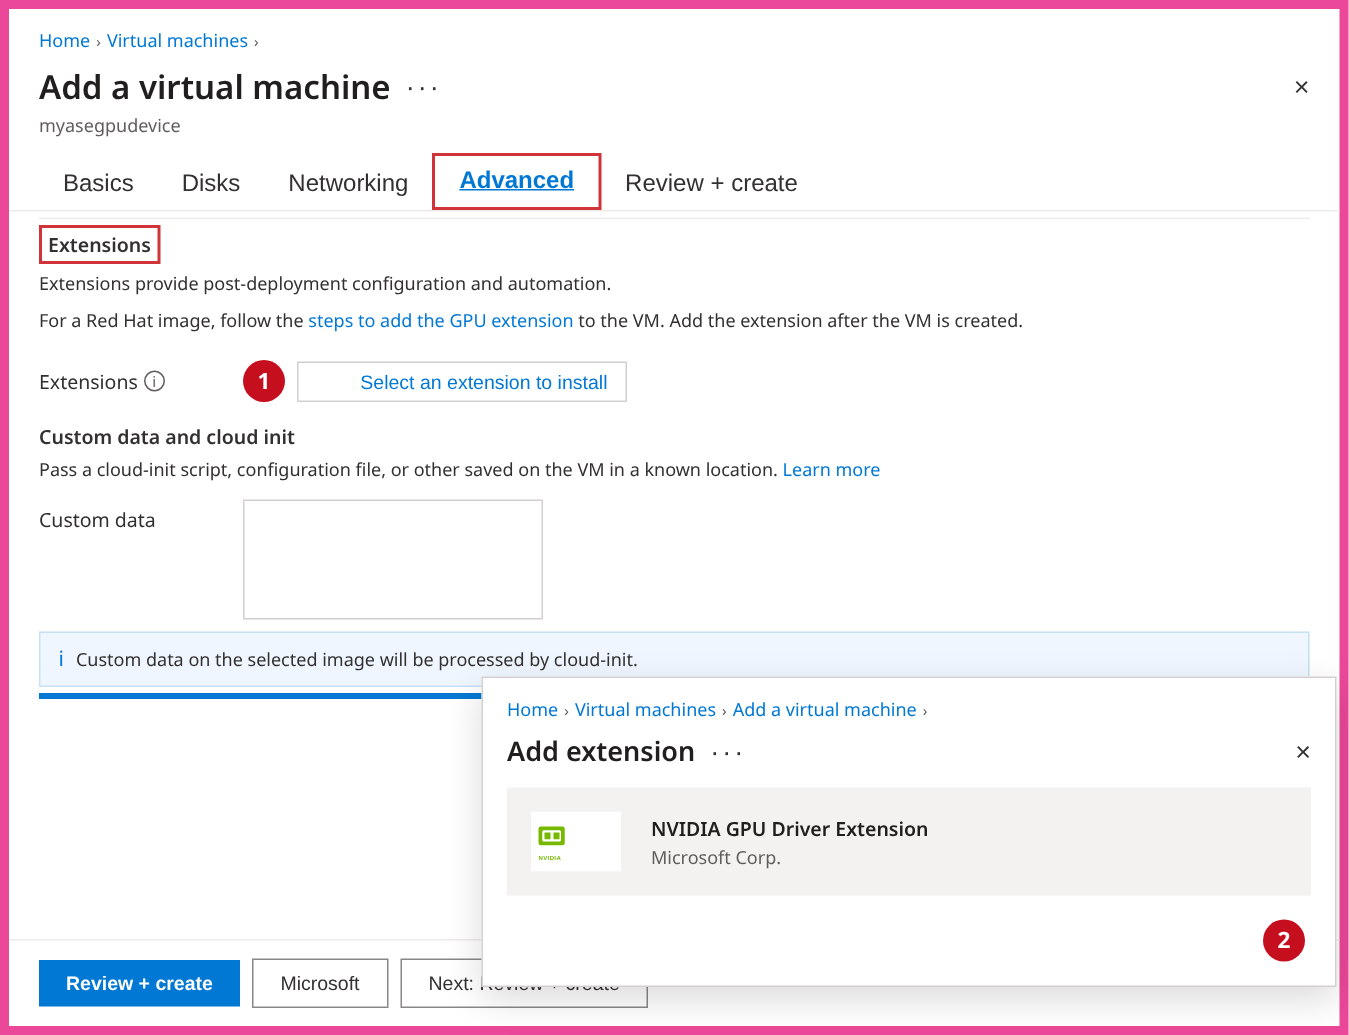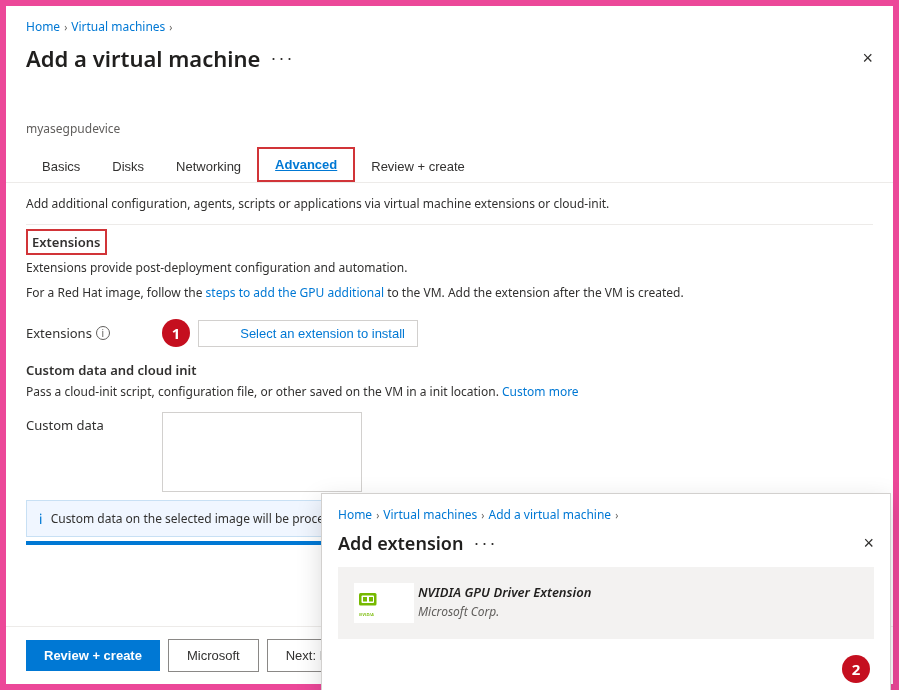--- a/index.html
+++ b/index.html
@@ -56,32 +56,31 @@
       border: none;
       cursor: pointer;
       font-size: 18px;
       color: #323130;
       line-height: 1;
     }
     .subtitle {
       padding: 0 20px 10px;
       font-size: 12px;
       color: #605e5c;
-      margin-top: 45px;
     }
     .tabs {
       display: flex;
       align-items: flex-end;
       padding: 0 20px;
       border-bottom: 1px solid #edebe9;
       gap: 0;
     }
     .tab {
       padding: 8px 16px;
-      font-size: 13px;
+      font-size: 16px;
       color: #323130;
       cursor: pointer;
       border: none;
       background: none;
       position: relative;
       white-space: nowrap;
     }
     .tab.active {
       color: #0078d4;
       border: 2px solid #d13438;
@@ -276,26 +275,26 @@
       font-weight: 600;
       color: #201f1e;
     }
     .overlay-header-right {
       display: flex;
       align-items: center;
       gap: 12px;
     }
     .extension-item {
       display: flex;
-      gap: 4px;
+      align-items: center;
+      gap: 20px;
       padding: 16px;
       background: #f3f2f1;
       margin: 0 16px 16px;
       cursor: pointer;
-      font-style: italic;
     }
     .nvidia-logo {
       width: 60px;
       height: 40px;
       display: flex;
       align-items: center;
       justify-content: center;
       flex-shrink: 0;
     }
     .nvidia-logo svg {
@@ -368,49 +367,48 @@
   <div class="tabs">
     <button class="tab">Basics</button>
     <button class="tab">Disks</button>
     <button class="tab">Networking</button>
     <button class="tab active">Advanced</button>
     <button class="tab">Review + create</button>
   </div>
 
   <div class="main-content">
 
-    <div class="tab-description">Add additional configuration, agents, scripts or applications via virtual machine extensions or cloud-init.</div>
 
     <div class="divider"></div>
 
     <div class="section">
       <div class="section-title">Extensions</div>
       <div class="section-desc">Extensions provide post-deployment configuration and automation.</div>
       <div class="section-desc">
-        <span>For a Red Hat image, follow the </span><a class="section-link">steps to add the GPU additional</a><span> to the VM. Add the extension after the VM is created.</span>
+        <span>For a Red Hat image, follow the </span><a class="section-link">steps to add the GPU extension</a><span> to the VM. Add the extension after the VM is created.</span>
       </div>
     </div>
 
     <div class="form-row">
       <div class="form-label">
         <span>Extensions</span>
         <span class="info-icon">i</span>
       </div>
       <div class="badge-row">
         <div class="badge">1</div>
         <button class="select-btn">Select an extension to install</button>
       </div>
     </div>
 
     <div class="custom-data-section">
       <div class="custom-data-title">Custom data and cloud init</div>
       <div class="custom-data-desc">
         <span>Pass a cloud-init script, configuration file, or other</span>
-        <span> saved on the VM in a init location.</span>
-        <a class="section-link">Custom more</a>
+        <span> saved on the VM in a known location.</span>
+        <a class="section-link">Learn more</a>
       </div>
       <div class="custom-data-row">
         <div class="custom-data-label">Custom data</div>
         <textarea class="custom-data-textarea" style=""></textarea>
       </div>
     </div>
 
     <div class="info-bar">
       <span class="info-bar-icon">ℹ</span>
       <span class="info-bar-text-truncated">Custom data on the selected image will be processed by cloud-init.</span>

